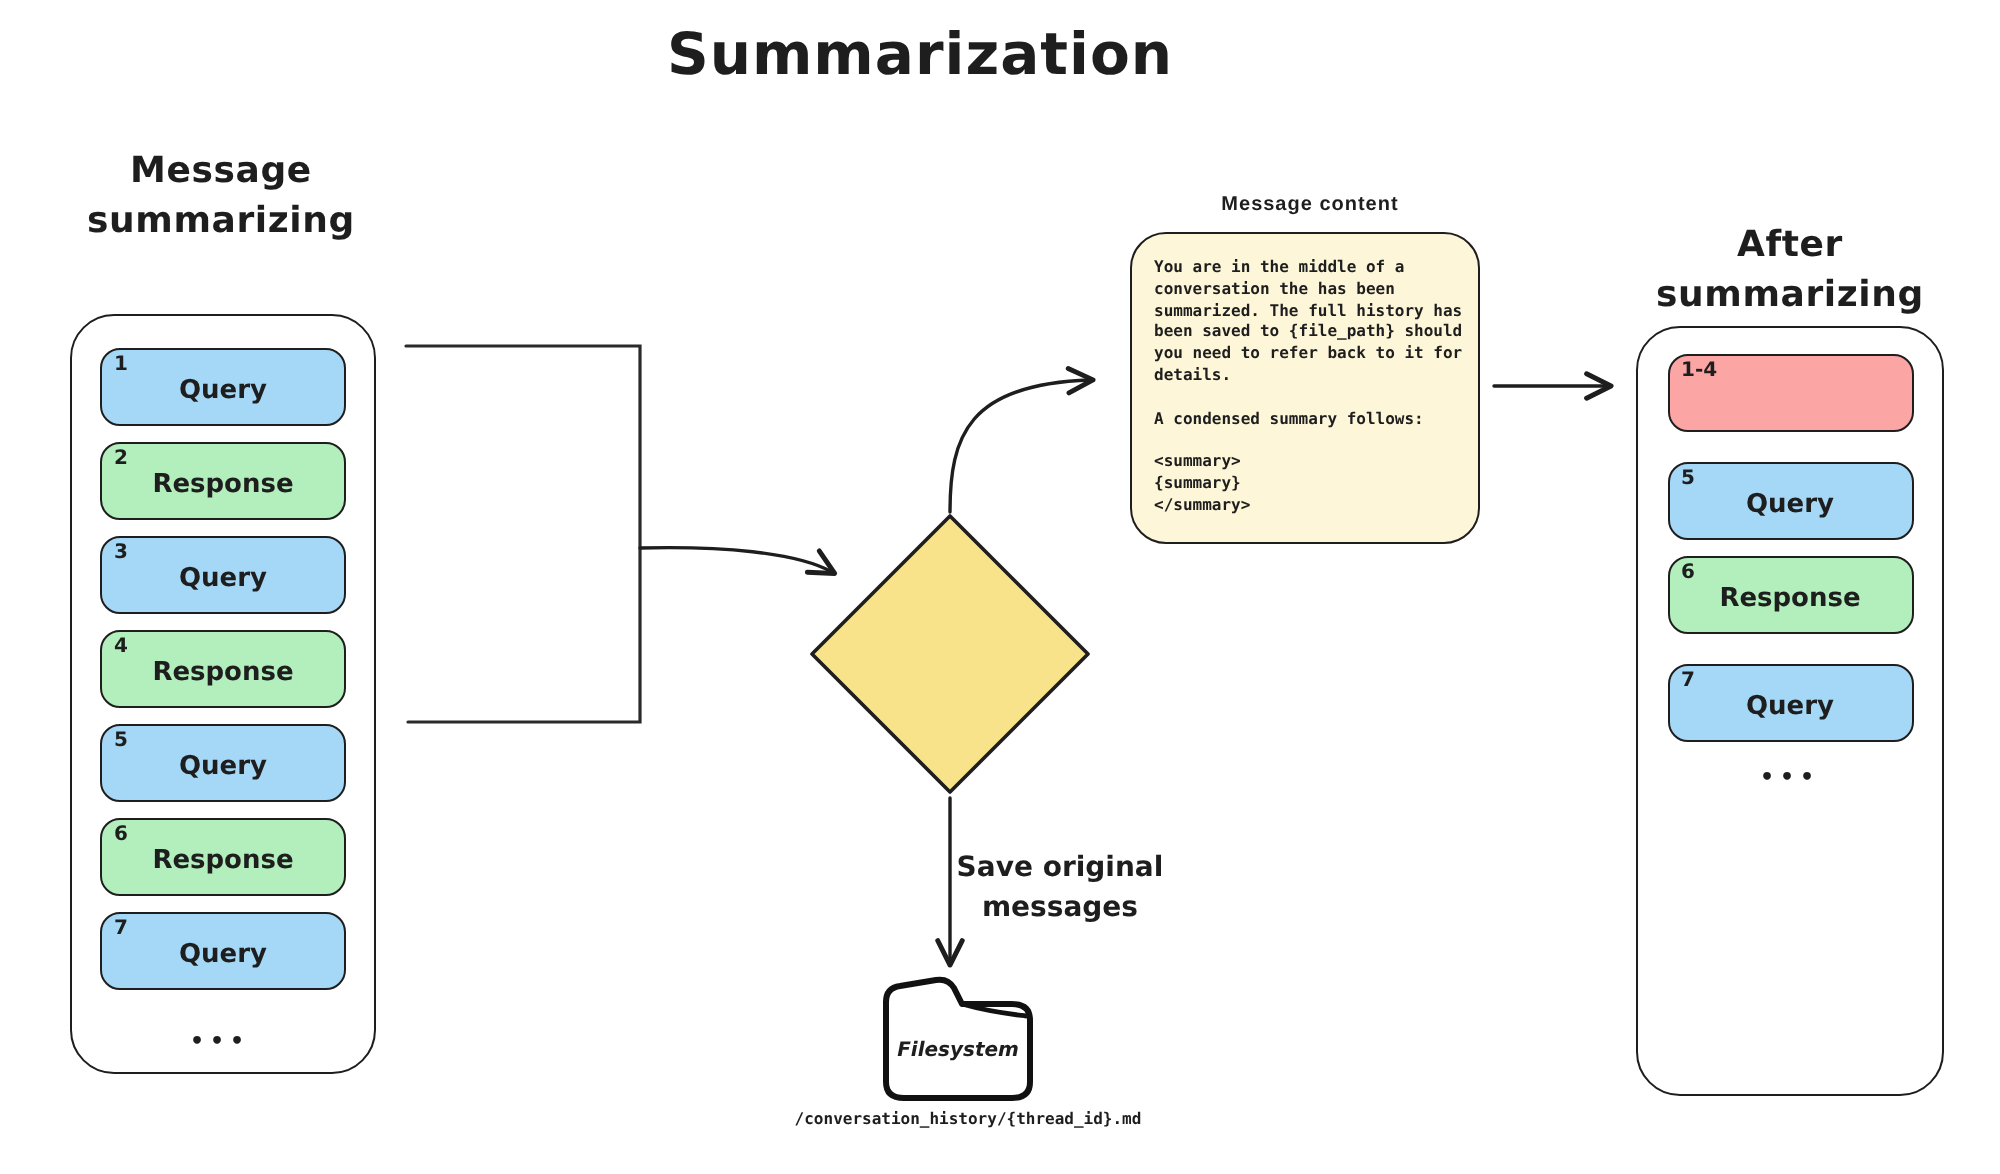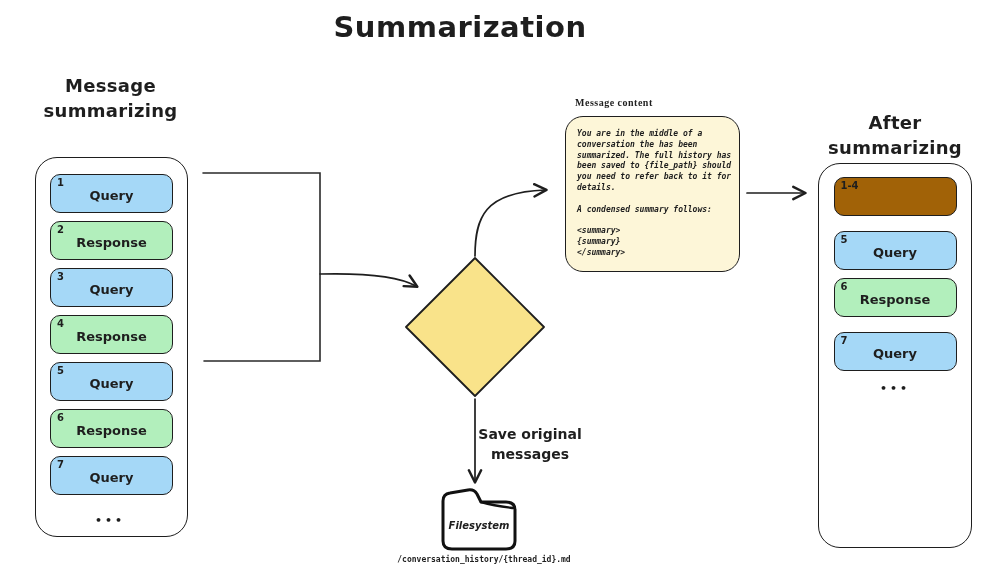--- a/index.html
+++ b/index.html
@@ -59,22 +59,22 @@
   .ellipsis.right { left:855px; top:382px; }
 
   .compaction-label {
     position:absolute; left:415px; top:308px; width:120px;
     text-align:center; font-size:16px; line-height:20px;
     font-weight:bold; white-space:pre-line;
   }
 
   .note-title {
     position:absolute; left:575px; top:97px; width:160px;
-    text-align:left;
-    font-family:Liberation Serif, serif;
+    text-align:center;
+    font-family:Liberation Sans, sans-serif;
     font-size:10px; font-weight:bold; letter-spacing:0.5px;
   }
   .note-box {
     position:absolute; left:565px; top:116px; width:175px; height:156px;
     border:1.9px solid #1e1e1e; border-radius:18px;
     box-sizing:border-box;
   }
   .note-body {
     position:absolute; left:11px; top:12px;
     font-family:"DejaVu Sans Mono", monospace;
@@ -157,21 +157,21 @@
       <div class="msg" style="background-color: rgb(178, 239, 188);">
         <span class="num">6</span>
         <span class="lbl">Response</span>
       </div>
       <div class="msg" style="background-color: rgb(165, 216, 247);">
         <span class="num">7</span>
         <span class="lbl">Query</span>
       </div>
     </div>
   <div class="frame right">
-      <div class="msg" style="background-color: #a16207; text-decoration: underline;">
+      <div class="msg" style="background-color: #fca5a5; text-decoration: underline;">
         <span class="num">1-4</span>
       </div>
       <div class="msg" style="background-color: rgb(165, 216, 247);">
         <span class="num">5</span>
         <span class="lbl">Query</span>
       </div>
       <div class="msg" style="background-color: rgb(178, 239, 188);">
         <span class="num">6</span>
         <span class="lbl">Response</span>
       </div>
@@ -179,21 +179,21 @@
         <span class="num">7</span>
         <span class="lbl">Query</span>
       </div>
     </div>
 
   <div class="ellipsis left">•••</div>
   <div class="ellipsis right">•••</div>
 
 
   <div class="note-title">Message content</div>
-  <div class="note-box" style="background-color: rgb(253, 246, 216); font-style: italic;">
+  <div class="note-box" style="background-color: rgb(253, 246, 216);">
     <div class="note-body">You are in the middle of a
 conversation the has been
 summarized. The full history has
 been saved to {file_path} should
 you need to refer back to it for
 details.
 
 A condensed summary follows:
 
 &lt;summary&gt;

